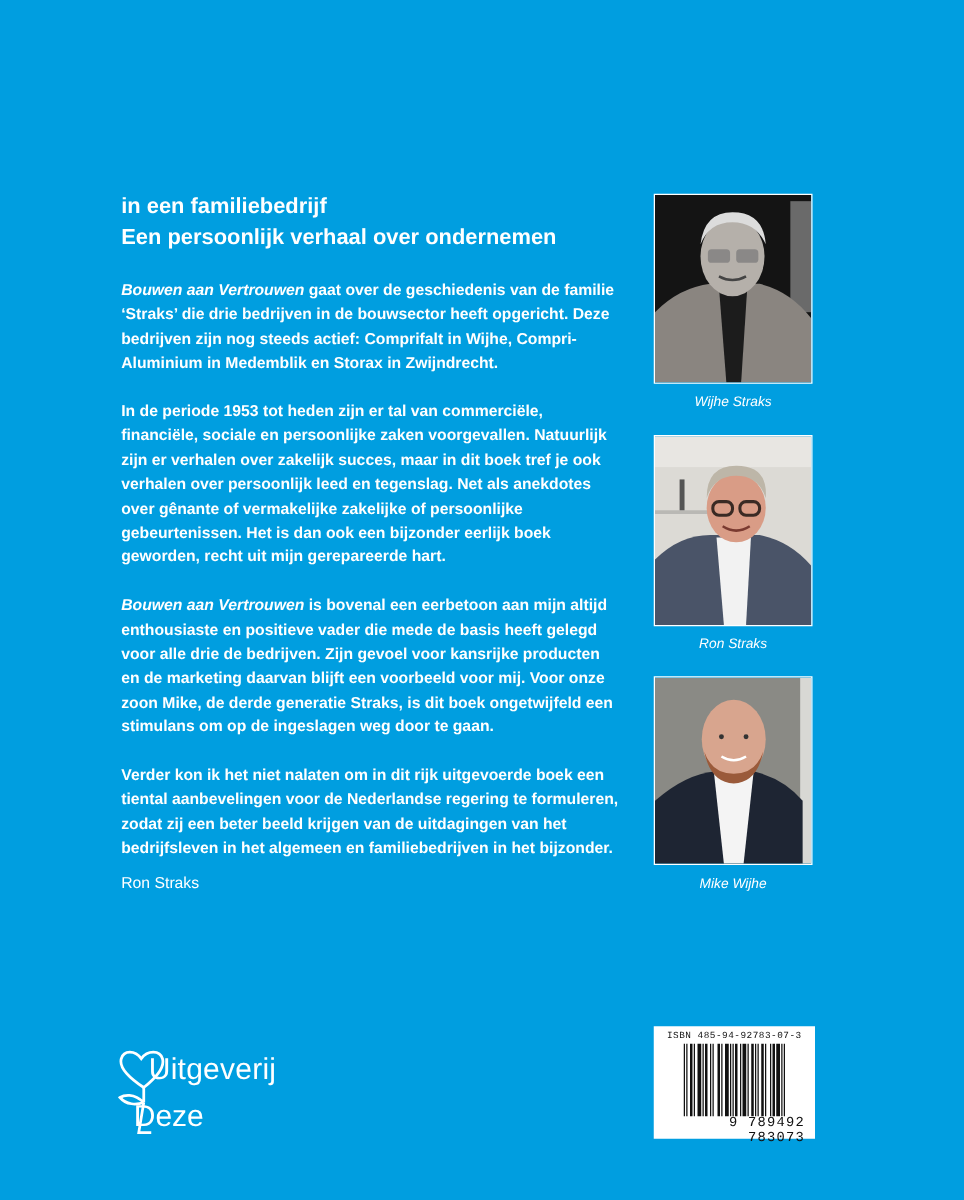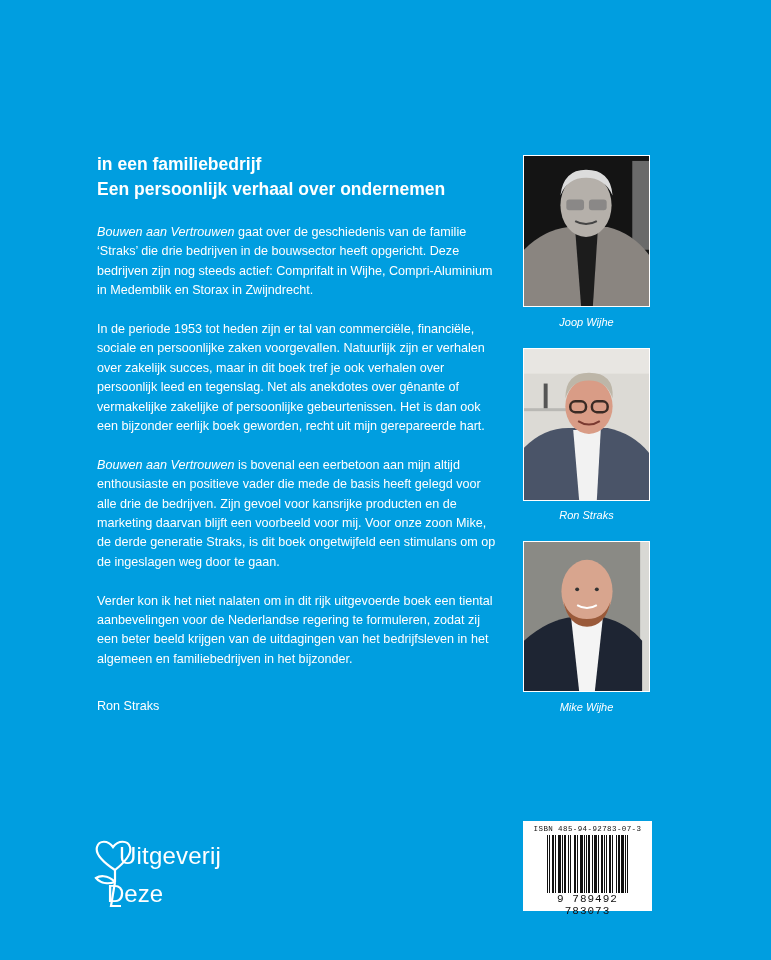--- a/index.html
+++ b/index.html
@@ -12,21 +12,21 @@
     color: #ffffff;
   }
   .headline {
     position: absolute; left: 97px; top: 152px; width: 400px;
     font-weight: bold; font-size: 17.5px; line-height: 25px;
   }
   .body-text {
     position: absolute; left: 97px; top: 223px; width: 400px;
     font-size: 12.6px; line-height: 19.4px;
   }
-  .para { margin: 0 0 19.4px 0; }
+  .para { margin: 0 0 19.4px 0; font-weight: bold; }
   .para em { font-style: italic; }
   .signature { position: absolute; left: 97px; top: 699px; font-size: 12.6px; }
 
   .photo {
     position: absolute; left: 523px; width: 127px;
     border: 1.5px solid #ffffff; box-sizing: border-box; overflow: hidden;
   }
   .photo svg { display: block; width: 100%; height: 100%; }
   .caption {
     position: absolute; left: 523px; width: 127px; text-align: center;
@@ -34,21 +34,21 @@
   }
   .barcode-box {
     position: absolute; left: 523px; top: 821px; width: 129px; height: 90px;
     background: #ffffff; box-sizing: border-box; padding: 4px 8px;
     color: #111;
   }
   .isbn-text { font-family: "Liberation Mono", monospace; font-size: 7.5px; text-align: center; letter-spacing: 0.4px; }
   .bars { height: 58px; margin-top: 2px; display: flex; align-items: stretch; justify-content: center; }
   .bars span { display: block; background: #111; }
   .bars span.gap { background: transparent; }
-  .barcode-digits { font-family: "Liberation Mono", monospace; font-size: 11px; text-align: center; letter-spacing: 1px; margin-top: 0px; }
+  .barcode-digits { font-family: "Liberation Mono", monospace; font-size: 11px; text-align: right; letter-spacing: 1px; margin-top: 0px; }
 
   .logo { position: absolute; left: 93px; top: 838px; width: 170px; height: 75px; }
   .logo-text1 { position: absolute; left: 26px; top: 4px; font-size: 24px; letter-spacing: 0.2px; }
   .logo-text2 { position: absolute; left: 14px; top: 42px; font-size: 24px; }
 </style>
 </head>
 <body>
 
 <div class="headline">
   <div>in een familiebedrijf</div>
@@ -70,21 +70,21 @@
     <rect x="110" y="5" width="17" height="90" fill="#6a6a6a"></rect>
     <path d="M0 152 L0 95 Q20 75 45 72 L85 72 Q110 78 127 100 L127 152 Z" fill="#8a8580"></path>
     <path d="M52 75 L75 75 L70 152 L58 152 Z" fill="#1c1c1c"></path>
     <ellipse cx="63" cy="50" rx="26" ry="32" fill="#b5b0aa"></ellipse>
     <path d="M37 40 Q40 14 63 14 Q88 14 90 40 Q82 22 63 22 Q44 22 37 40 Z" fill="#dcdcdc"></path>
     <rect x="43" y="44" width="18" height="11" rx="3" fill="#777" opacity="0.7"></rect>
     <rect x="66" y="44" width="18" height="11" rx="3" fill="#777" opacity="0.7"></rect>
     <path d="M52 66 Q63 72 74 66" stroke="#444" stroke-width="2" fill="none"></path>
   </svg>
 </div>
-<div class="caption" style="top:316px;">Joop Wijhe</div>
+<div class="caption" style="top:316px;">Wijhe Straks</div>
 
 <div class="photo" style="top:348px;height:153px;">
   <svg viewBox="0 0 127 153" preserveAspectRatio="none">
     <rect width="127" height="153" fill="#dcdad5"></rect>
     <rect x="0" y="0" width="127" height="25" fill="#e8e6e2"></rect>
     <rect x="0" y="60" width="45" height="3" fill="#b9b8b4"></rect>
     <rect x="20" y="35" width="4" height="25" fill="#555"></rect>
     <path d="M0 153 L0 100 Q20 80 45 80 L85 80 Q110 85 127 105 L127 153 Z" fill="#4a5468"></path>
     <path d="M50 82 L78 82 L74 153 L56 153 Z" fill="#f2f2f2"></path>
     <ellipse cx="66" cy="58" rx="24" ry="28" fill="#d99c86"></ellipse>

